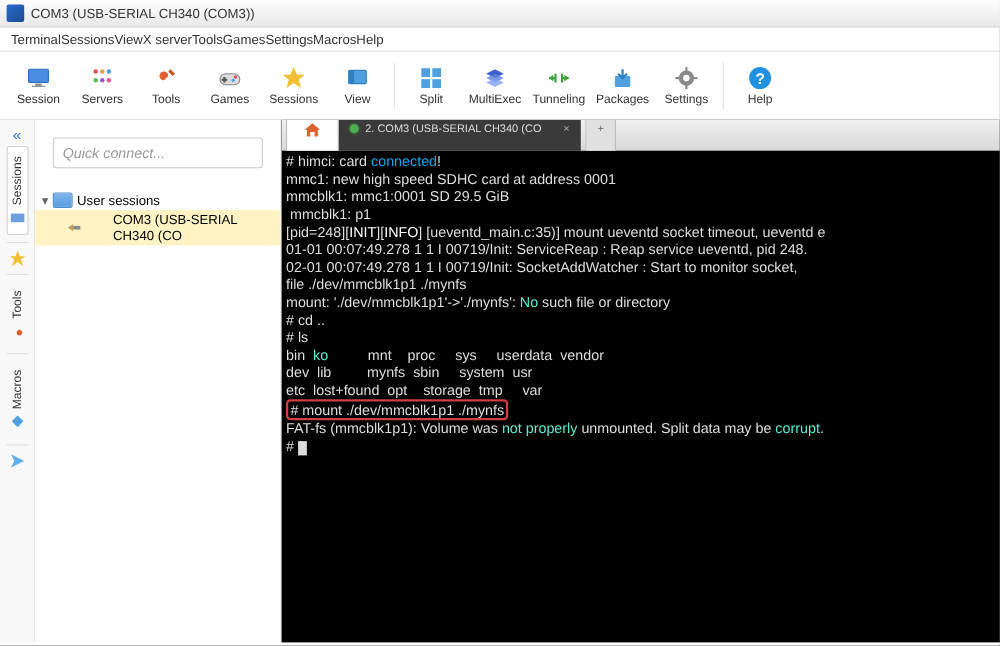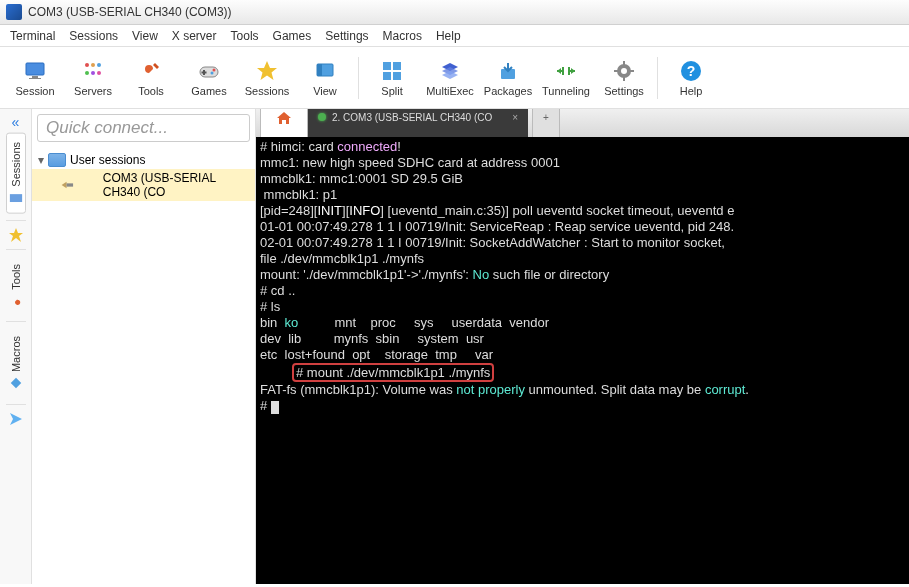--- a/index.html
+++ b/index.html
@@ -2,59 +2,59 @@
 <html><head>
 <meta charset="utf-8">
 <style>
 * { margin: 0; padding: 0; box-sizing: border-box; font-family: -apple-system, "Segoe UI", Tahoma, sans-serif; }
 body { width: 909px; height: 587px; overflow: hidden; background: #fff; }
 
 .titlebar { height: 18px; background: linear-gradient(#fdfdfd, #e8e8e8); display: flex; align-items: center; padding: 12px 6px; border-bottom: 1px solid #d0d0d0; }
 .titlebar .app-icon { width: 16px; height: 16px; background: linear-gradient(135deg, #2a6dd0, #1a4a90); border-radius: 2px; margin-right: 6px; }
 .titlebar .title { font-size: 12px; color: #333; }
 
-.menubar { height: 22px; display: flex; align-items: center; padding: 0 10px; gap: 14px; border-bottom: 1px solid #e0e0e0; }
+.menubar { height: 22px; display: flex; align-items: center; padding: 0 10px; border-bottom: 1px solid #e0e0e0; }
 .menubar span { font-size: 12px; color: #333; }
 
 .toolbar { height: 62px; display: flex; align-items: center; padding: 0 6px; gap: 0; border-bottom: 1px solid #e0e0e0; }
 .tb-item { display: flex; flex-direction: column; align-items: center; justify-content: center; width: 58px; height: 58px; font-size: 11px; color: #333; gap: 2px; }
 .tb-item .ic { width: 24px; height: 24px; display: flex; align-items: center; justify-content: center; }
 .tb-sep { width: 1px; height: 42px; background: #e0e0e0; margin: 0 4px; }
 
 .main { display: flex; height: calc(100% - 112px); }
 
 .leftbar { width: 32px; background: #f8f8f8; border-right: 1px solid #e0e0e0; display: flex; flex-direction: column; align-items: center; padding-top: 6px; gap: 4px; }
 .leftbar .arrows { color: #2a7de1; font-size: 14px; line-height: 1; }
 .leftbar .vtab { writing-mode: vertical-rl; transform: rotate(180deg); font-size: 11px; padding: 8px 2px; color: #333; border-radius: 3px; display: flex; align-items: center; gap: 4px; }
 .leftbar .vtab.active { background: #fff; border: 1px solid #d0d0d0; }
 .leftbar .sep { width: 20px; height: 1px; background: #e0e0e0; margin: 2px 0; }
 .leftbar .vic { width: 14px; height: 14px; }
 
 .sidebar { width: 224px; border-right: 1px solid #e0e0e0; display: flex; flex-direction: column; }
-.quick { height: 28px; border: 1px solid #ccc; border-radius: 3px; margin: 5px; padding: 4px 8px; display: flex; align-items: center; color: #999; font-style: italic; font-size: 17px; }
+.quick { height: 28px; border: 1px solid #ccc; border-radius: 3px; margin: 16px; padding: 4px 8px; display: flex; align-items: center; color: #999; font-style: italic; font-size: 13px; }
 .tree { flex: 1; padding: 4px 0; font-size: 12px; }
 .tree-row { display: flex; align-items: center; padding: 2px 6px; gap: 4px; }
 .tree-row.sel { background: #fff3c4; gap: 28px; }
 .folder-icon { width: 18px; height: 14px; background: linear-gradient(#7db3e8, #5a9de0); border-radius: 2px; border: 1px solid #4a8dd0; }
 .plug-icon { width: 18px; height: 14px; }
 
 .content { flex: 1; display: flex; flex-direction: column; background: #000; overflow: hidden; }
 .tabstrip { height: 28px; background: linear-gradient(#f0f0f0, #d8d8d8); display: flex; align-items: flex-end; padding: 0 4px; }
 .tab { height: 40px; display: flex; align-items: center; padding: 0 10px; font-size: 10px; border-radius: 6px 6px 0 0; gap: 6px; }
 .tab.home { background: #fff; border: 1px solid #bbb; border-bottom: none; width: 48px; justify-content: center; }
 .tab.active { background: #3a3a3a; color: #ddd; min-width: 220px; }
 .tab.active .dot { width: 8px; height: 8px; border-radius: 50%; background: #4caf50; box-shadow: 0 0 3px #4caf50; }
 .tab.active .x { color: #aaa; margin-left: auto; }
 .tab.new { background: #e0e0e0; border: 1px solid #bbb; border-bottom: none; width: 28px; justify-content: center; color: #666; margin-left: 4px; }
 
 .terminal { flex: 1; padding: 2px 4px; font-family: "Courier New", monospace; font-size: 13px; line-height: 15px; color: #ddd; white-space: pre; overflow: hidden; position: relative; }
 .terminal .cy { color: #ffffff; }
-.terminal .gr { color: #f0abfc; }
+.terminal .gr { color: #0ea5e9; }
 .terminal .rd { color: #5eead4; }
-.terminal .hl { border: 2px solid #d04040; border-radius: 4px; padding: 0 2px; display: inline-block; margin-left: 32px; }
+.terminal .hl { border: 2px solid #d04040; border-radius: 4px; padding: 0 2px; display: inline-block; }
 .cursor { display: inline-block; width: 8px; height: 13px; background: #ddd; vertical-align: text-bottom; }
 </style>
 </head>
 <body>
 
 <div class="titlebar">
   <div class="app-icon"></div>
   <div class="title">COM3  (USB-SERIAL CH340 (COM3))</div>
 </div>
 
@@ -150,35 +150,35 @@
           <path d="M4 8 L12 4 L20 8 L12 12 Z" fill="#4060d0"></path>
           <path d="M4 12 L12 8 L20 12 L12 16 Z" fill="#6080e0" opacity="0.8"></path>
           <path d="M4 16 L12 12 L20 16 L12 20 Z" fill="#80a0f0" opacity="0.8"></path>
         </svg>
       </div>
       <span>MultiExec</span>
     </div>
   <div class="tb-item">
       <div class="ic">
         <svg width="24" height="24">
-          <rect x="5" y="10" width="14" height="10" rx="1" fill="#50a0e0"></rect>
-          <path d="M12 4 L12 12 M8 8 L12 12 L16 8" stroke="#3080c0" stroke-width="2" fill="none"></path>
-        </svg>
-      </div>
-      <span>Packages</span>
-    </div>
-  <div class="tb-item">
-      <div class="ic">
-        <svg width="24" height="24">
           <path d="M3 12 L9 12 M9 8 L9 16 M15 8 L15 16 M15 12 L21 12" stroke="#40a040" stroke-width="2" fill="none"></path>
           <path d="M21 12 L17 9 L17 15 Z" fill="#40a040"></path>
           <path d="M3 12 L7 9 L7 15 Z" fill="#40a040"></path>
         </svg>
       </div>
       <span>Tunneling</span>
+    </div>
+  <div class="tb-item">
+      <div class="ic">
+        <svg width="24" height="24">
+          <rect x="5" y="10" width="14" height="10" rx="1" fill="#50a0e0"></rect>
+          <path d="M12 4 L12 12 M8 8 L12 12 L16 8" stroke="#3080c0" stroke-width="2" fill="none"></path>
+        </svg>
+      </div>
+      <span>Packages</span>
     </div>
   <div class="tb-item">
       <div class="ic">
         <svg width="24" height="24">
           <circle cx="12" cy="12" r="7" fill="#888"></circle>
           <circle cx="12" cy="12" r="3" fill="#fff"></circle>
           <g fill="#888">
             <rect x="11" y="2" width="2" height="4"></rect>
             <rect x="11" y="18" width="2" height="4"></rect>
             <rect x="2" y="11" width="4" height="2"></rect>
@@ -265,21 +265,21 @@
         <span class="x">×</span>
       </div>
       <div class="tab new">
           <span>+</span>
         </div>
     </div>
     <div class="terminal"><span># himci: card </span><span class="gr">connected</span><span>!</span>
 <span>mmc1: new high speed SDHC card at address 0001</span>
 <span>mmcblk1: mmc1:0001 SD 29.5 GiB</span>
 <span> mmcblk1: p1</span>
-<span>[pid=248][</span><span class="cy">INIT</span><span>][</span><span class="cy">INFO</span><span>] [ueventd_main.c:35)] poll ueventd socket timeout, ueventd e</span>
+<span>[pid=248][</span><span class="cy">INIT</span><span>][</span><span class="cy">INFO</span><span>] [ueventd_main.c:35)] mount ueventd socket timeout, ueventd e</span>
 <span>01-01 00:07:49.278 1 1 I 00719/Init: ServiceReap : Reap service ueventd, pid 248.</span>
 <span>02-01 00:07:49.278 1 1 I 00719/Init: SocketAddWatcher : Start to monitor socket, </span>
 <span>file ./dev/mmcblk1p1 ./mynfs</span>
 <span>mount: './dev/mmcblk1p1'-&gt;'./mynfs': </span><span class="rd">No</span><span> such file or directory</span>
 <span># cd ..</span>
 <span># ls</span>
 <span>bin  </span><span class="rd">ko</span><span>          mnt    proc     sys     userdata  vendor</span>
 <span>dev  lib         mynfs  sbin     system  usr</span>
 <span>etc  lost+found  opt    storage  tmp     var</span>
 <span class="hl"># mount ./dev/mmcblk1p1 ./mynfs</span>

